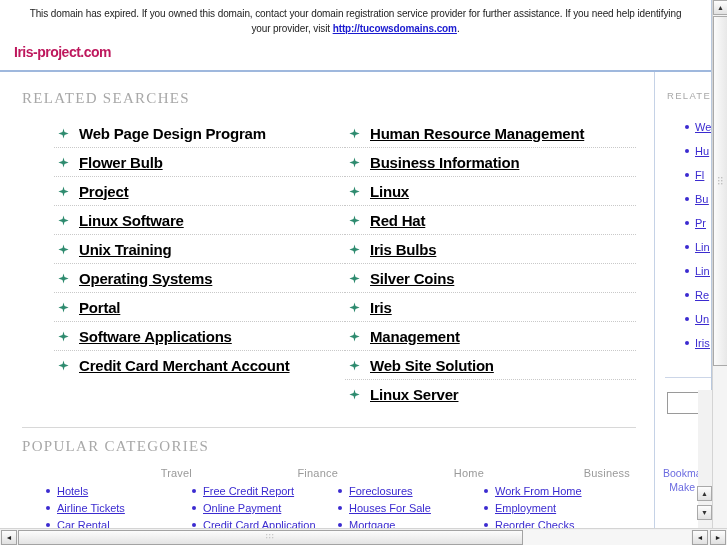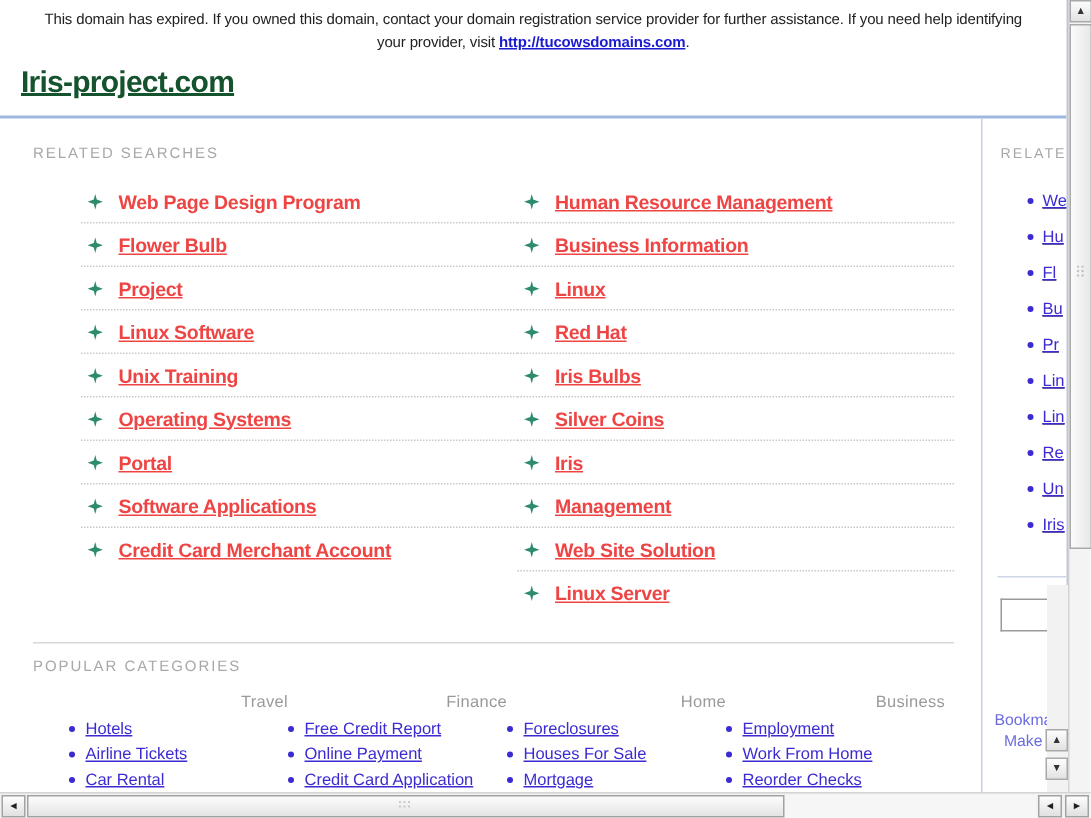--- a/index.html
+++ b/index.html
@@ -44,25 +44,24 @@
     text-decoration: underline;
     font-weight: bold;
   }
 
   
   .title-bar {
     padding: 4px 0 10px 14px;
   }
   .title-bar h1 {
     margin: 0;
-    font-size: 20px;
+    font-size: 14px;
     font-weight: bold;
-    color: #14532d;
+    color: #be185d;
     letter-spacing: -0.5px;
-    text-decoration: underline;
   }
   .blue-rule {
     height: 2px;
     background: #9fb8dd;
     margin: 0 0 0 0;
     width: 711px;
   }
 
   
   .body-wrap {
@@ -75,25 +74,25 @@
     border-right: 1px solid #c5d2e6;
     position: relative;
   }
   .col-side {
     width: 56px;
     position: relative;
     overflow: hidden;
   }
 
   .section-label {
-    font-size: 10px;
+    font-size: 15px;
     letter-spacing: 1.3px;
     color: #a8a8a8;
     padding: 18px 0 0 22px;
-    font-family: Liberation Sans, sans-serif;
+    font-family: Liberation Serif, serif;
   }
 
   
   .rs-grid {
     display: flex;
     margin-top: 12px;
     padding: 0 18px 0 54px;
     gap: 0px;
   }
   .rs-col { width: 292px; }
@@ -109,23 +108,23 @@
 
   .star {
     width: 11px; height: 11px;
     margin-right: 10px;
     flex: none;
     position: relative;
     top: 0px;
   }
 
   .rs-link {
-    font-size: 13px;
+    font-size: 15px;
     font-weight: bold;
-    color: #ef4444;
+    color: #000000;
     text-decoration: underline;
     white-space: nowrap;
     letter-spacing: -0.2px;
   }
   .rs-link.nound { text-decoration: none; }
 
   
   .cat-divider {
     border-top: 1px solid #d8d8d8;
     margin: 18px 18px 0 22px;
@@ -483,25 +482,25 @@
               </div>
               <div class="cat-li">
                 <span class="dot"></span>
                 <a class="cat-link" href="#">Mortgage</a>
               </div>
             </div>
             <div class="cat-col">
               <div class="cat-head">Business</div>
               <div class="cat-li">
                 <span class="dot"></span>
+                <a class="cat-link" href="#">Work From Home</a>
+              </div>
+              <div class="cat-li">
+                <span class="dot"></span>
                 <a class="cat-link" href="#">Employment</a>
-              </div>
-              <div class="cat-li">
-                <span class="dot"></span>
-                <a class="cat-link" href="#">Work From Home</a>
               </div>
               <div class="cat-li">
                 <span class="dot"></span>
                 <a class="cat-link" href="#">Reorder Checks</a>
               </div>
             </div>
           </div>
       </div>
 
       <div class="col-side">

